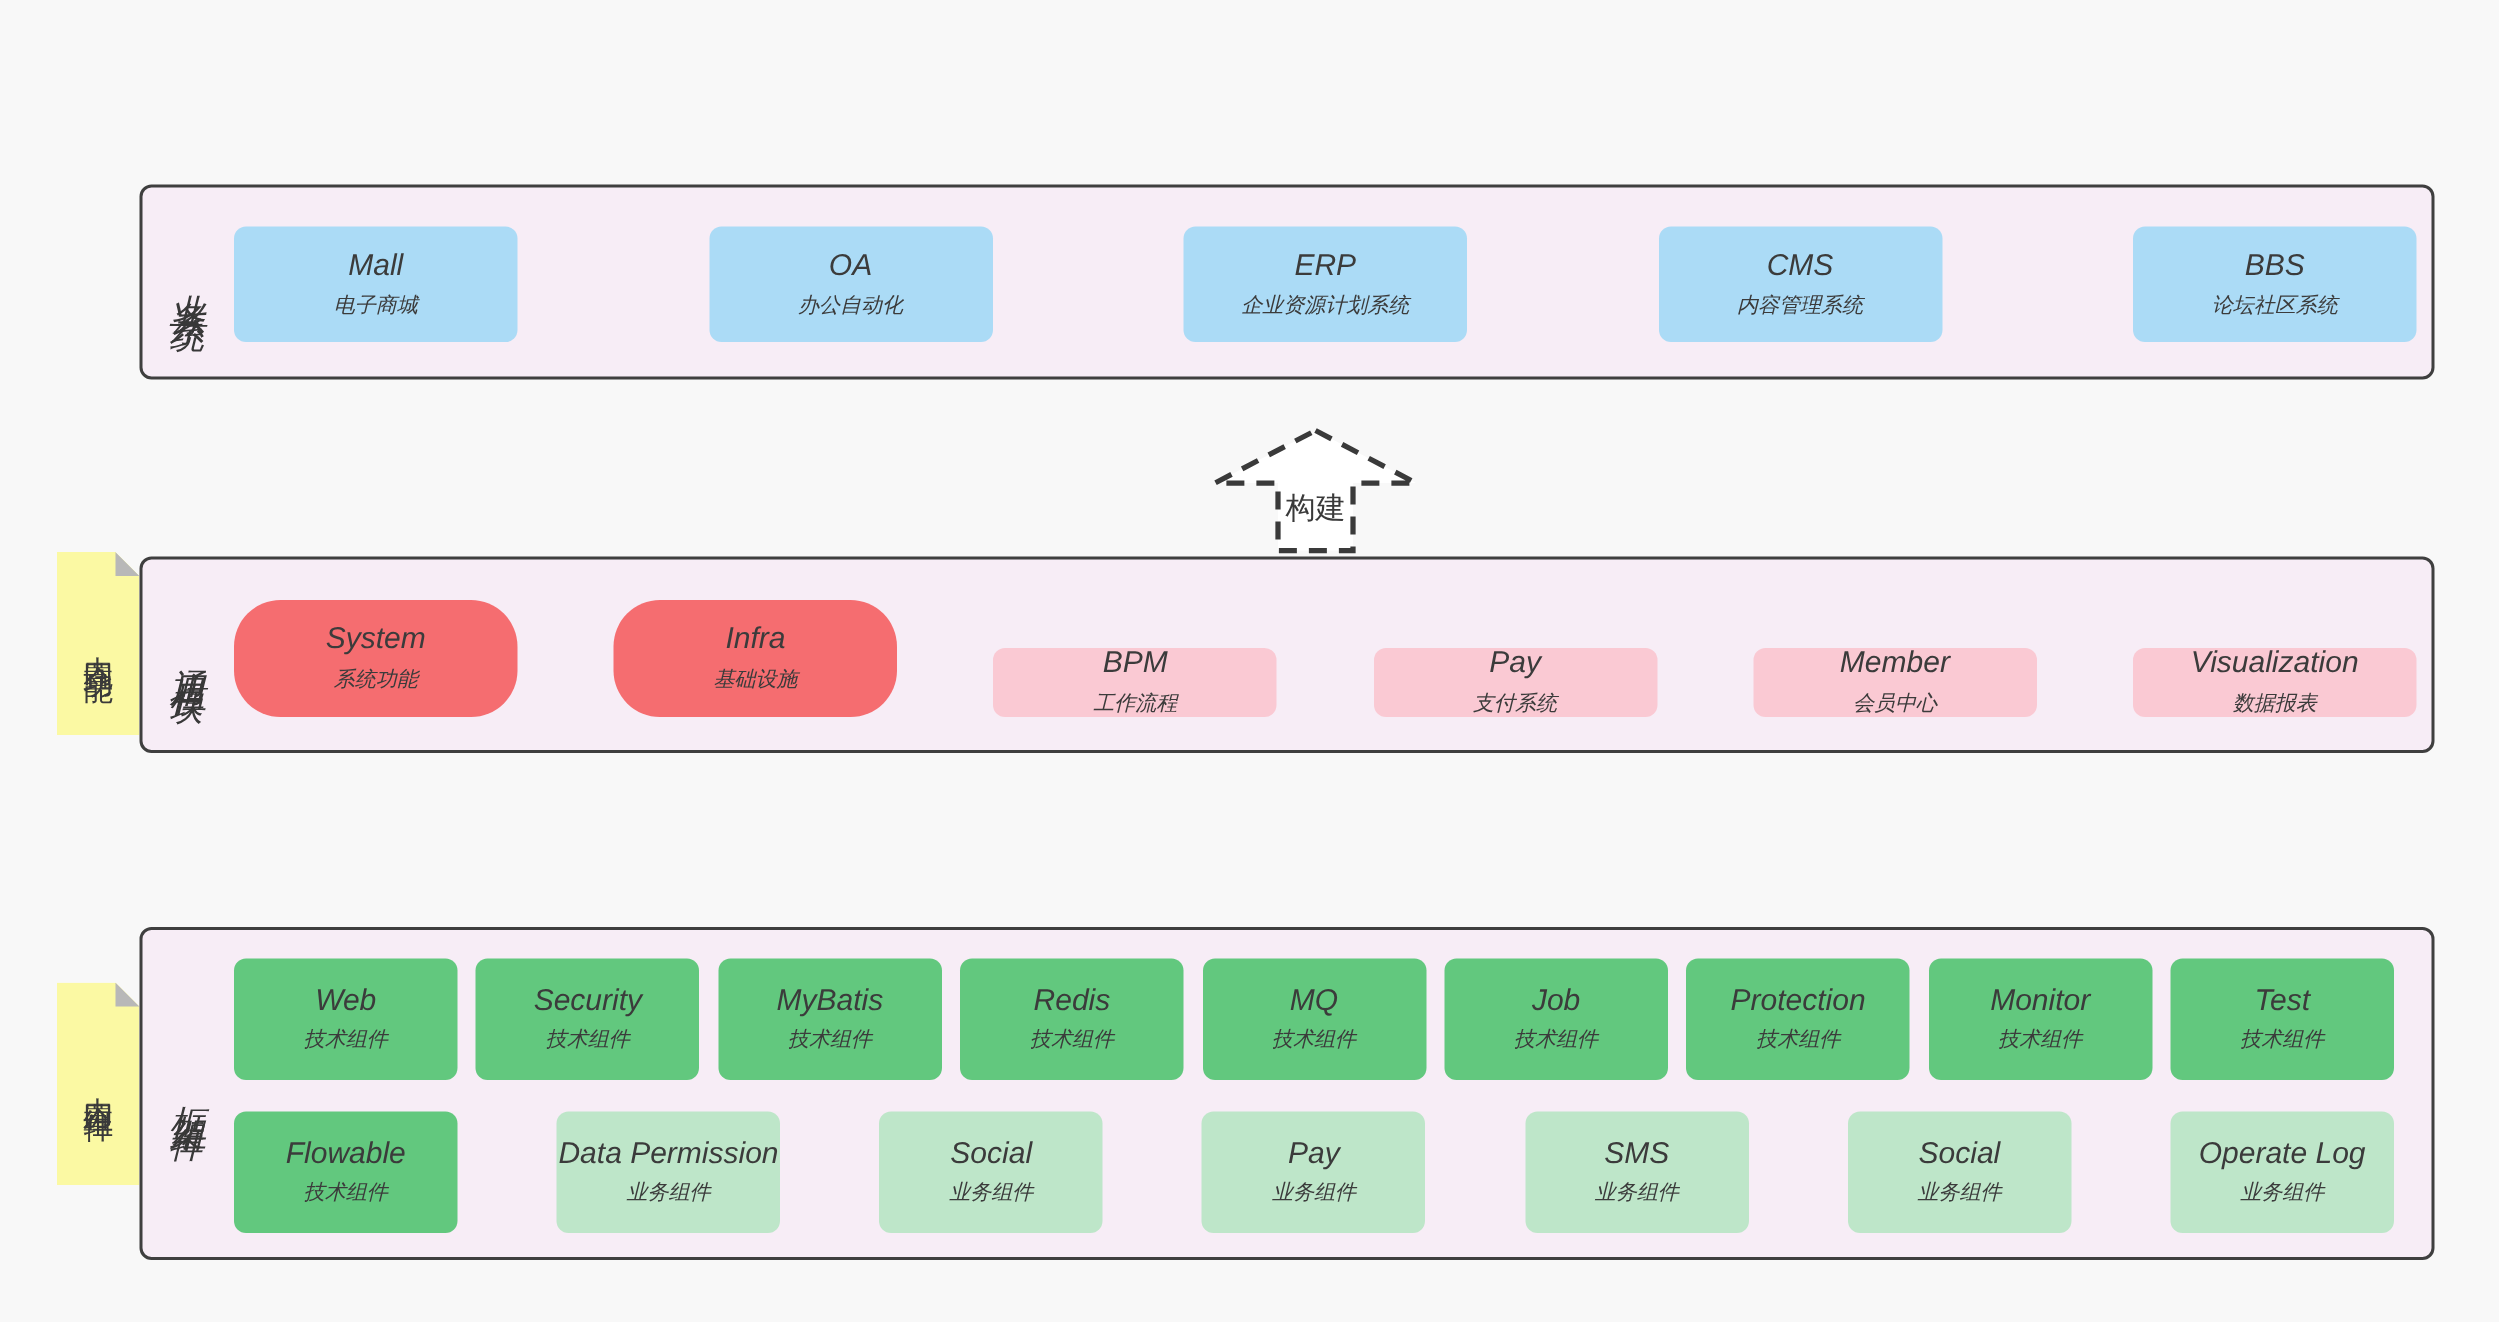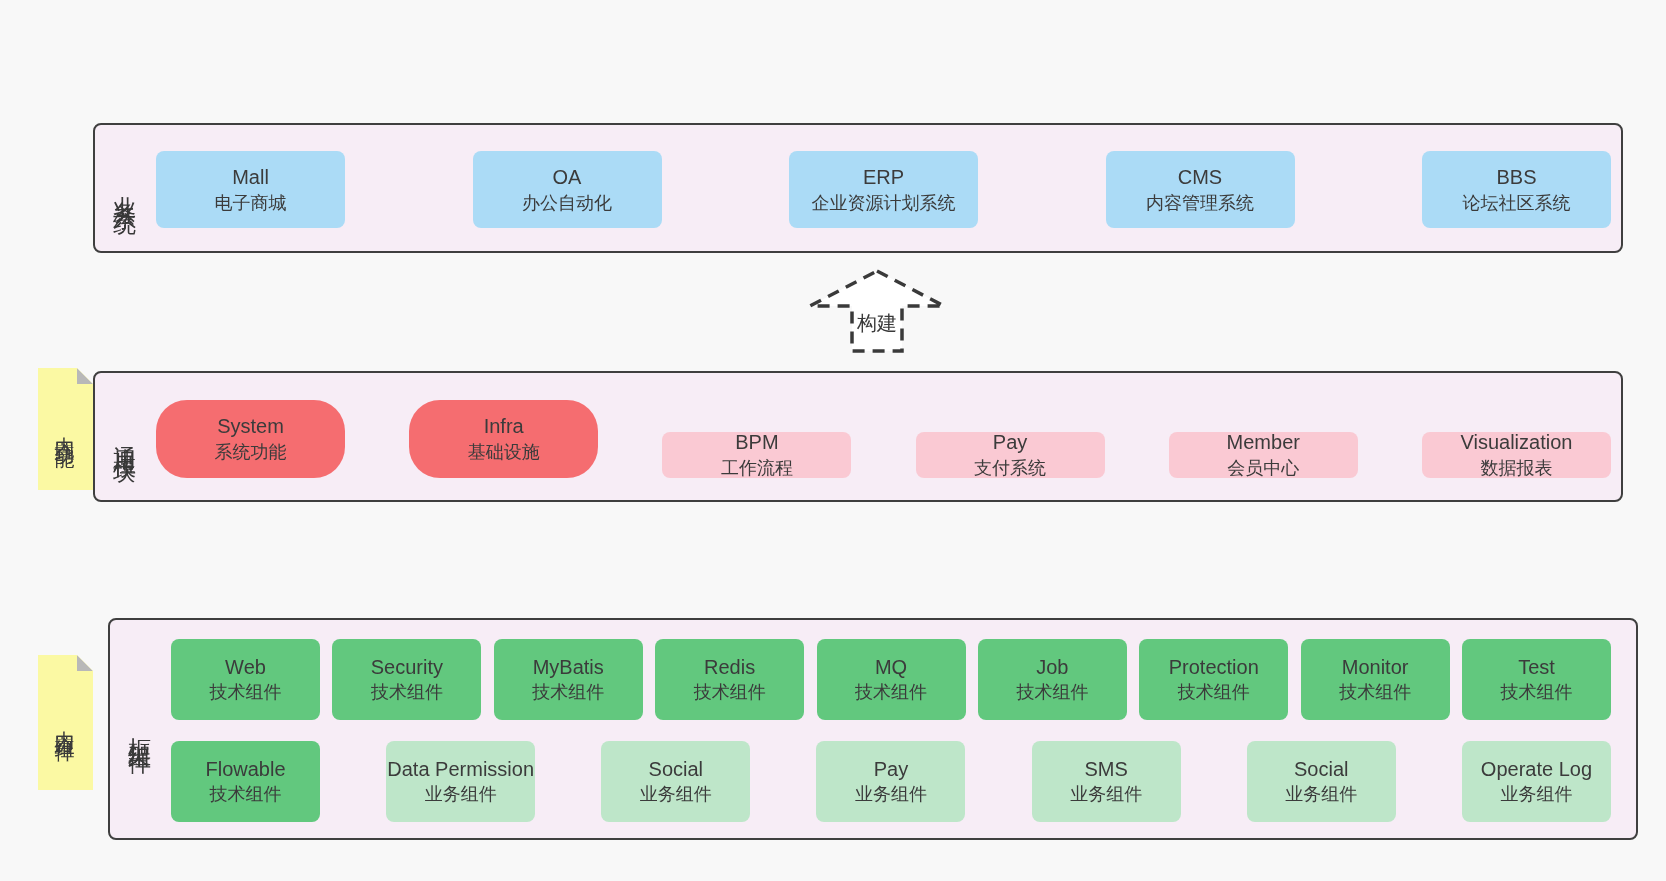--- a/index.html
+++ b/index.html
@@ -7,24 +7,25 @@
     position:relative;width:1666px;height:881px;overflow:hidden;
     background:var(--page-bg,#f8f8f8);
     font-family:"Liberation Sans","DejaVu Sans",sans-serif;
     color:var(--text,#3b3b3b);
   }
   .panel{
     position:absolute;left:93px;width:1530px;box-sizing:border-box;
     background:var(--panel-bg,#f7edf6);
     border:2px solid var(--panel-border,#3f3f3f);
     border-radius:8px;
+    font-style:italic;
   }
   .panel-top{top:123px;height:130px;}
   .panel-mid{top:371px;height:131px;}
-  .panel-bottom{top:618px;height:222px;margin-left:15px;}
+  .panel-bottom{top:618px;height:222px;}
   .panel-label{
     position:absolute;left:0;top:0;bottom:0;width:61px;
     display:flex;align-items:center;justify-content:center;
     writing-mode:vertical-rl;text-orientation:upright;
     font-size:23px;letter-spacing:5px;color:#383838;
   }
   .boxes-area{
     position:absolute;left:61px;right:10px;top:26px;bottom:23px;
     display:flex;justify-content:space-between;align-items:stretch;
   }
@@ -34,28 +35,28 @@
     display:flex;flex-wrap:wrap;justify-content:space-between;align-content:space-between;
   }
   .box{
     box-sizing:border-box;border-radius:8px;
     display:flex;flex-direction:column;align-items:center;justify-content:center;
     text-align:center;line-height:26px;
   }
   .boxes-area .box{width:189px;}
   .grid8 .box{width:149px;height:81px;line-height:25px;}
   .box-title{font-size:20px;}
-  .box-sub{font-size:18px;}
+  .box-sub{font-size:14px;}
   .blue{background:var(--box-blue,#abdbf6);}
   .red{background:var(--box-red,#f56d70);border-radius:31px;}
   .pink{background:var(--box-pink,#fac9d3);margin-top:32px;}
   .green{background:var(--box-green,#62c87e);}
   .lightgreen{background:var(--box-lightgreen,#bee6c9);}
   .arrow{position:absolute;width:140px;height:86px;}
-  .arrow-build{left:807px;top:268px;}
+  .arrow-build{left:807px;top:284px;}
   .arrow-implement{left:823px;top:516px;}
   .arrow svg{position:absolute;left:0;top:0;}
   .arrow-label{
     position:absolute;left:50%;top:43px;transform:translateX(-50%);
     background:var(--arrow-fill,#ffffff);padding:0 3px;
     font-size:20px;line-height:24px;white-space:nowrap;color:#3a3a3a;
   }
   .note{
     position:absolute;left:38px;width:55px;
     background:var(--note-yellow,#fbf9a3);

